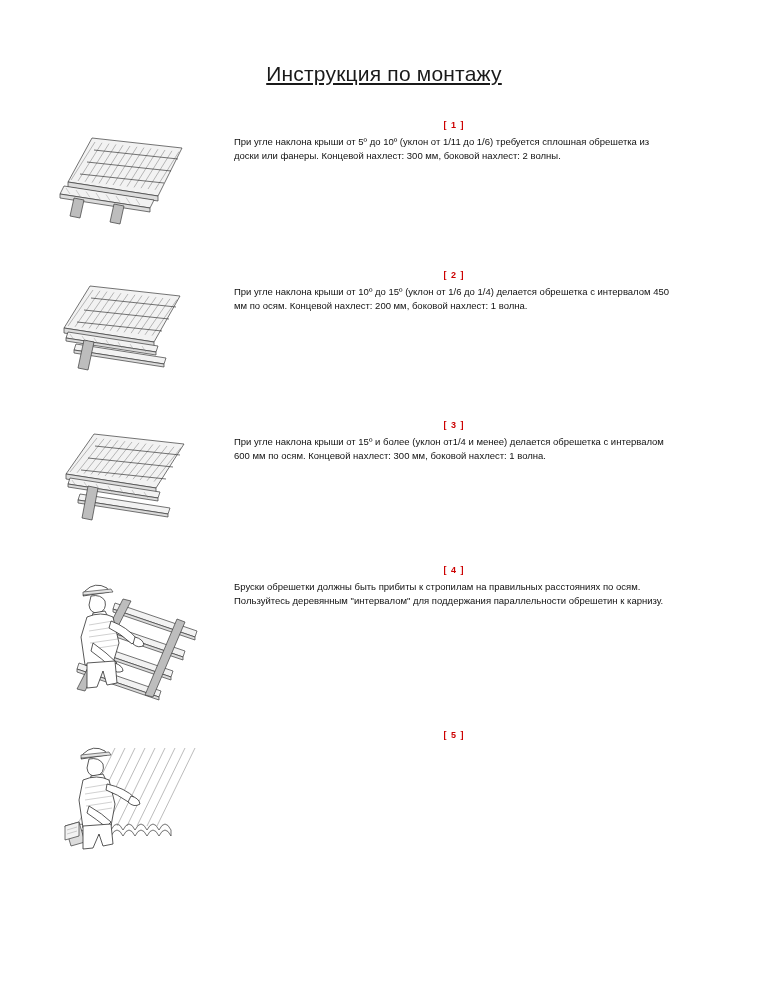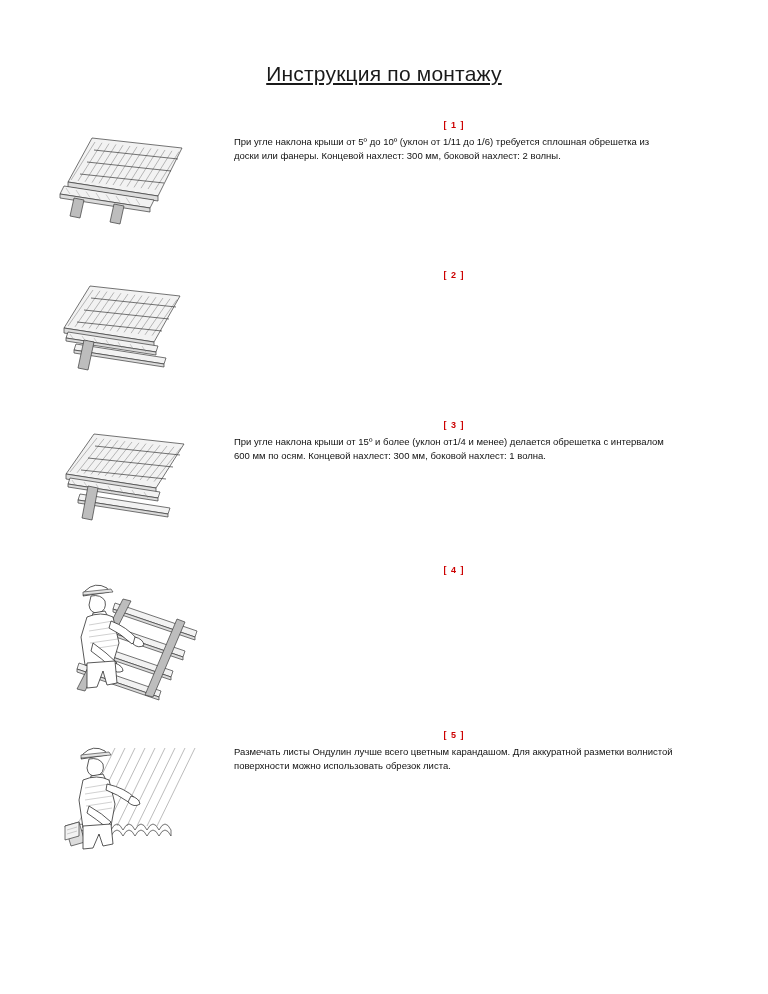--- a/index.html
+++ b/index.html
@@ -190,20 +190,21 @@
             <line x1="40" y1="68" x2="44" y2="74"></line>
             <line x1="52" y1="70" x2="56" y2="76"></line>
             <line x1="64" y1="72" x2="68" y2="78"></line>
             <line x1="76" y1="74" x2="80" y2="80"></line>
             <line x1="88" y1="76" x2="92" y2="82"></line>
           </g>
         </svg>
       </div>
       <div class="step-text">
         <p class="step-num">[ 2 ]</p>
+        <p class="step-body">При угле наклона крыши от 10º до 15º (уклон от 1/6 до 1/4) делается обрешетка с интервалом 450 мм по осям. Концевой нахлест: 200 мм, боковой нахлест: 1 волна.</p>
       </div>
     </div>
 
     <div class="step step-3">
       <div class="step-figure">
         <svg class="fig-svg" width="150" height="110" viewBox="0 0 150 110">
           <polygon class="fig-fill-light" points="40,14 130,24 102,68 12,54"></polygon>
           <g class="fig-line-thin">
             <line x1="43" y1="18" x2="16" y2="52"></line>
             <line x1="50" y1="18.8" x2="23" y2="52.8"></line>
@@ -292,20 +293,21 @@
 
             <path class="fig-person" d="M44 78 q14 10 24 20 l-5 5 q-11 -10 -21 -17 z"></path>
             <path class="fig-person" d="M66 98 q8 3 8 8 q-6 3 -11 -2 z"></path>
 
             <path class="fig-person" d="M38 98 l28 -2 2 22 -10 2 -4 -14 -6 16 -10 1 z"></path>
           </g>
         </svg>
       </div>
       <div class="step-text">
         <p class="step-num">[ 4 ]</p>
+        <p class="step-body">Бруски обрешетки должны быть прибиты к стропилам на правильных расстояниях по осям. Пользуйтесь деревянным "интервалом" для поддержания параллельности обрешетин к карнизу.</p>
       </div>
     </div>
 
     <div class="step step-5">
       <div class="step-figure">
         <svg class="fig-svg" width="160" height="140" viewBox="0 0 160 140">
 
           <g class="fig-line-thin">
             <line x1="66" y1="18" x2="28" y2="96"></line>
             <line x1="76" y1="18" x2="38" y2="96"></line>
@@ -346,18 +348,17 @@
             <path class="fig-person" d="M82 66 q8 2 9 8 q-6 4 -12 -2 z"></path>
 
             <path class="fig-person" d="M40 76 q14 8 22 16 l-5 5 q-10 -8 -19 -14 z"></path>
 
             <path class="fig-person" d="M34 96 l28 -2 2 20 -10 2 -4 -12 -6 14 -10 1 z"></path>
           </g>
         </svg>
       </div>
       <div class="step-text">
         <p class="step-num">[ 5 ]</p>
-        <p class="step-body">Размечать листы Ондулин лучше всего цветным карандашом. Для аккуратной разметки волнистой поверхности можно использовать обрезок листа.</p>
       </div>
     </div>
 
   </div>
 </div>
 
 </body></html>

